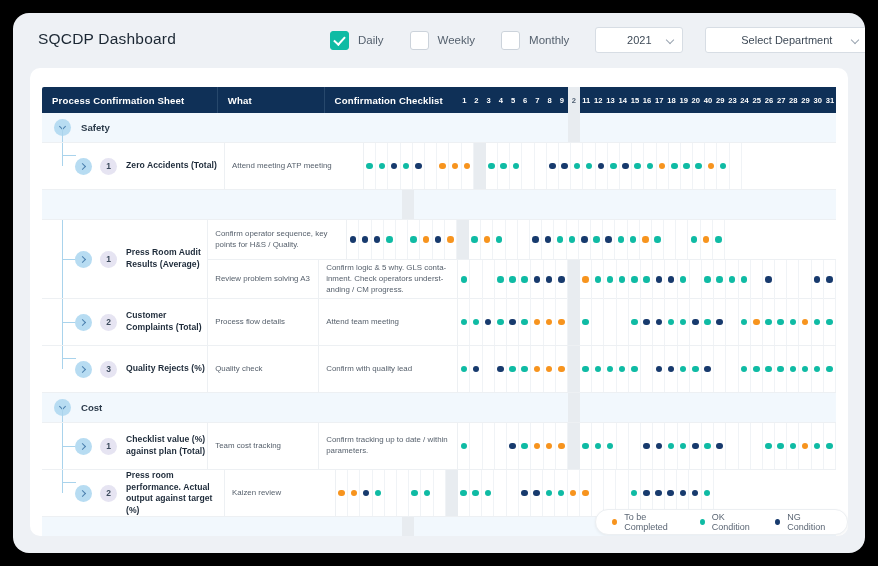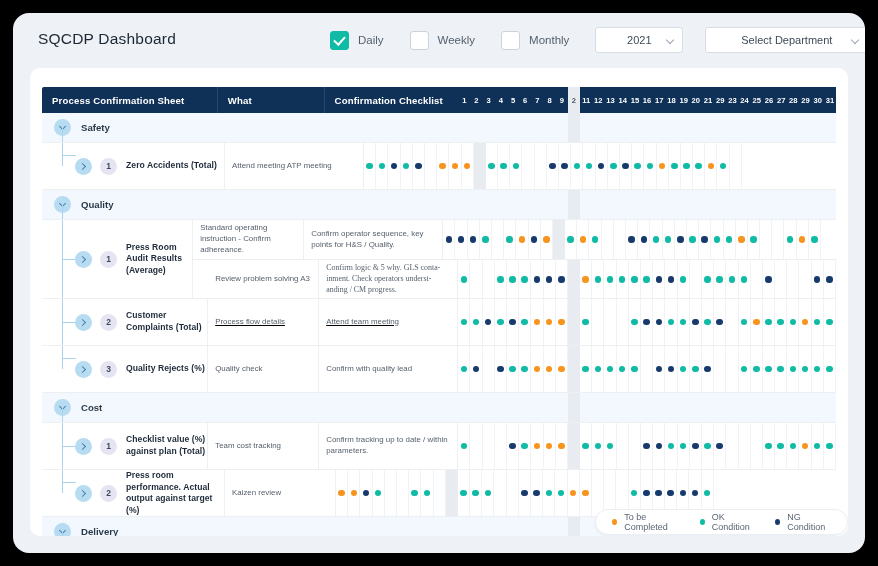--- a/index.html
+++ b/index.html
@@ -238,21 +238,21 @@
             <div class="dayh">11</div>
             <div class="dayh">12</div>
             <div class="dayh">13</div>
             <div class="dayh">14</div>
             <div class="dayh">15</div>
             <div class="dayh">16</div>
             <div class="dayh">17</div>
             <div class="dayh">18</div>
             <div class="dayh">19</div>
             <div class="dayh">20</div>
-            <div class="dayh">21</div>
+            <div class="dayh">40</div>
             <div class="dayh">29</div>
             <div class="dayh">23</div>
             <div class="dayh">24</div>
             <div class="dayh">25</div>
             <div class="dayh">26</div>
             <div class="dayh">27</div>
             <div class="dayh">28</div>
             <div class="dayh">29</div>
             <div class="dayh">30</div>
             <div class="dayh">31</div>
@@ -404,29 +404,20 @@
                   </div>
                   <div class="day" style="height: 46px;">
                     <div class="dot ok"></div>
                   </div>
                   <div class="day" style="height: 46px;"></div>
                 </div>
               </div>
             </div>
           </div>
           <div class="row grp">
-            <div class="c-pcs">
-              <div class="grp-inner">
-                <div class="circ">
-                  <div class="cv"></div>
-                </div>
-                <span class="grp-label">Quality</span>
-              </div>
-              <div class="grp-stem"></div>
-            </div>
             <div class="c-what"></div>
             <div class="c-chk"></div>
             <div class="c-days">
               <div class="day"></div>
               <div class="day"></div>
               <div class="day"></div>
               <div class="day"></div>
               <div class="day"></div>
               <div class="day"></div>
               <div class="day"></div>
@@ -462,23 +453,20 @@
               <div class="item-inner">
                 <div class="circ circ-r">
                   <div class="cv"></div>
                 </div>
                 <div class="numbadge">1</div>
                 <div class="item-label">Press Room Audit Results (Average)</div>
               </div>
             </div>
             <div class="span-right">
               <div class="sub-row" style="height: 39px;">
-                <div class="c-what" style="height: 39px;">
-                  <div class="txt-sm">Standard operating instruction - Confirm adhereance.</div>
-                </div>
                 <div class="c-chk" style="height: 39px;">
                   <div class="txt-sm">Confirm operator sequence, key points for H&amp;S / Quality.</div>
                 </div>
                 <div class="c-days">
                   <div class="day" style="height: 39px;">
                     <div class="dot ng"></div>
                   </div>
                   <div class="day" style="height: 39px;">
                     <div class="dot ng"></div>
                   </div>
@@ -553,24 +541,24 @@
                   </div>
                   <div class="day" style="height: 39px;">
                     <div class="dot tbc"></div>
                   </div>
                   <div class="day" style="height: 39px;">
                     <div class="dot ok"></div>
                   </div>
                 </div>
               </div>
               <div class="sub-row" style="height: 39px;">
-                <div class="c-what" style="height: 39px; margin-left: 15px;">
+                <div class="c-what" style="height: 39px;">
                   <div class="txt-sm">Review problem solving A3</div>
                 </div>
-                <div class="c-chk" style="height: 39px; font-family: Liberation Serif, serif;">
+                <div class="c-chk" style="height: 39px;">
                   <div class="txt-sm">Confirm logic &amp; 5 why. GLS conta-inment. Check operators underst-anding / CM progress.</div>
                 </div>
                 <div class="c-days">
                   <div class="day" style="height: 39px;">
                     <div class="dot ok"></div>
                   </div>
                   <div class="day" style="height: 39px;"></div>
                   <div class="day" style="height: 39px;"></div>
                   <div class="day" style="height: 39px;">
                     <div class="dot ok"></div>
@@ -653,21 +641,21 @@
               <div class="tree"></div>
               <div class="item-inner">
                 <div class="circ circ-r">
                   <div class="cv"></div>
                 </div>
                 <div class="numbadge">2</div>
                 <div class="item-label">Customer Complaints (Total)</div>
               </div>
             </div>
             <div class="span-right">
-              <div class="sub-row" style="height: 46px; text-decoration: underline;">
+              <div class="sub-row" style="height: 46px;">
                 <div class="c-what" style="height: 46px;">
                   <div class="txt-sm">Process flow details</div>
                 </div>
                 <div class="c-chk" style="height: 46px;">
                   <div class="txt-sm">Attend team meeting</div>
                 </div>
                 <div class="c-days">
                   <div class="day" style="height: 46px;">
                     <div class="dot ok"></div>
                   </div>
@@ -1097,29 +1085,20 @@
                     <div class="dot ng"></div>
                   </div>
                   <div class="day" style="height: 46px;">
                     <div class="dot ok"></div>
                   </div>
                 </div>
               </div>
             </div>
           </div>
           <div class="row grp">
-            <div class="c-pcs">
-              <div class="grp-inner">
-                <div class="circ">
-                  <div class="cv"></div>
-                </div>
-                <span class="grp-label">Delivery</span>
-              </div>
-              <div class="grp-stem"></div>
-            </div>
             <div class="c-what"></div>
             <div class="c-chk"></div>
             <div class="c-days">
               <div class="day"></div>
               <div class="day"></div>
               <div class="day"></div>
               <div class="day"></div>
               <div class="day"></div>
               <div class="day"></div>
               <div class="day"></div>

